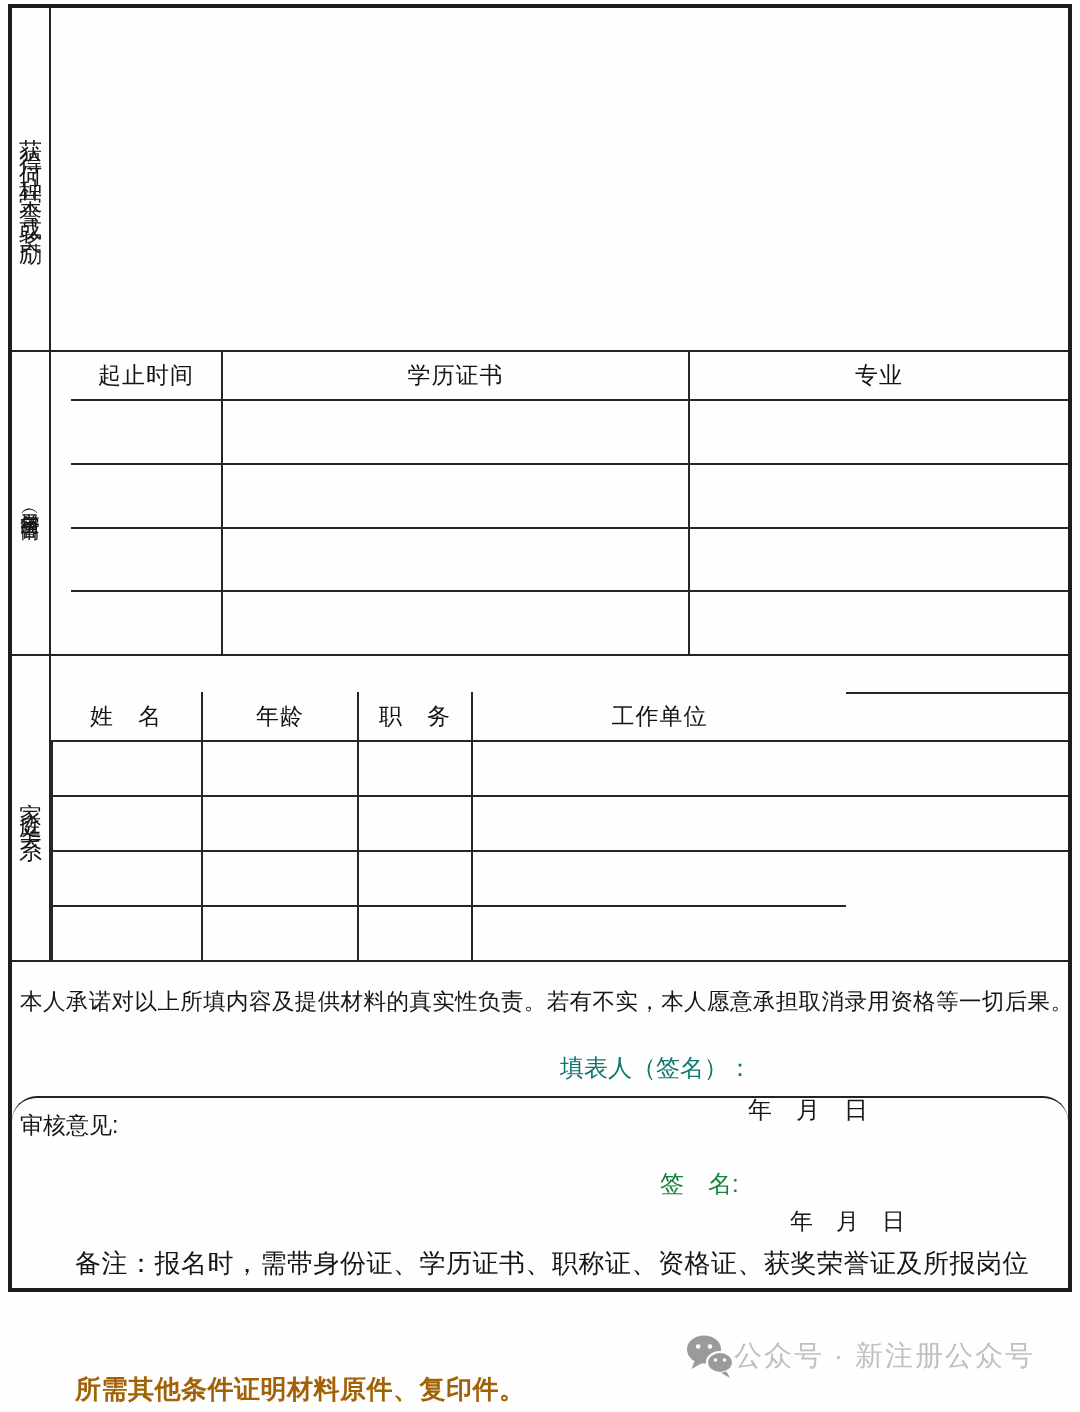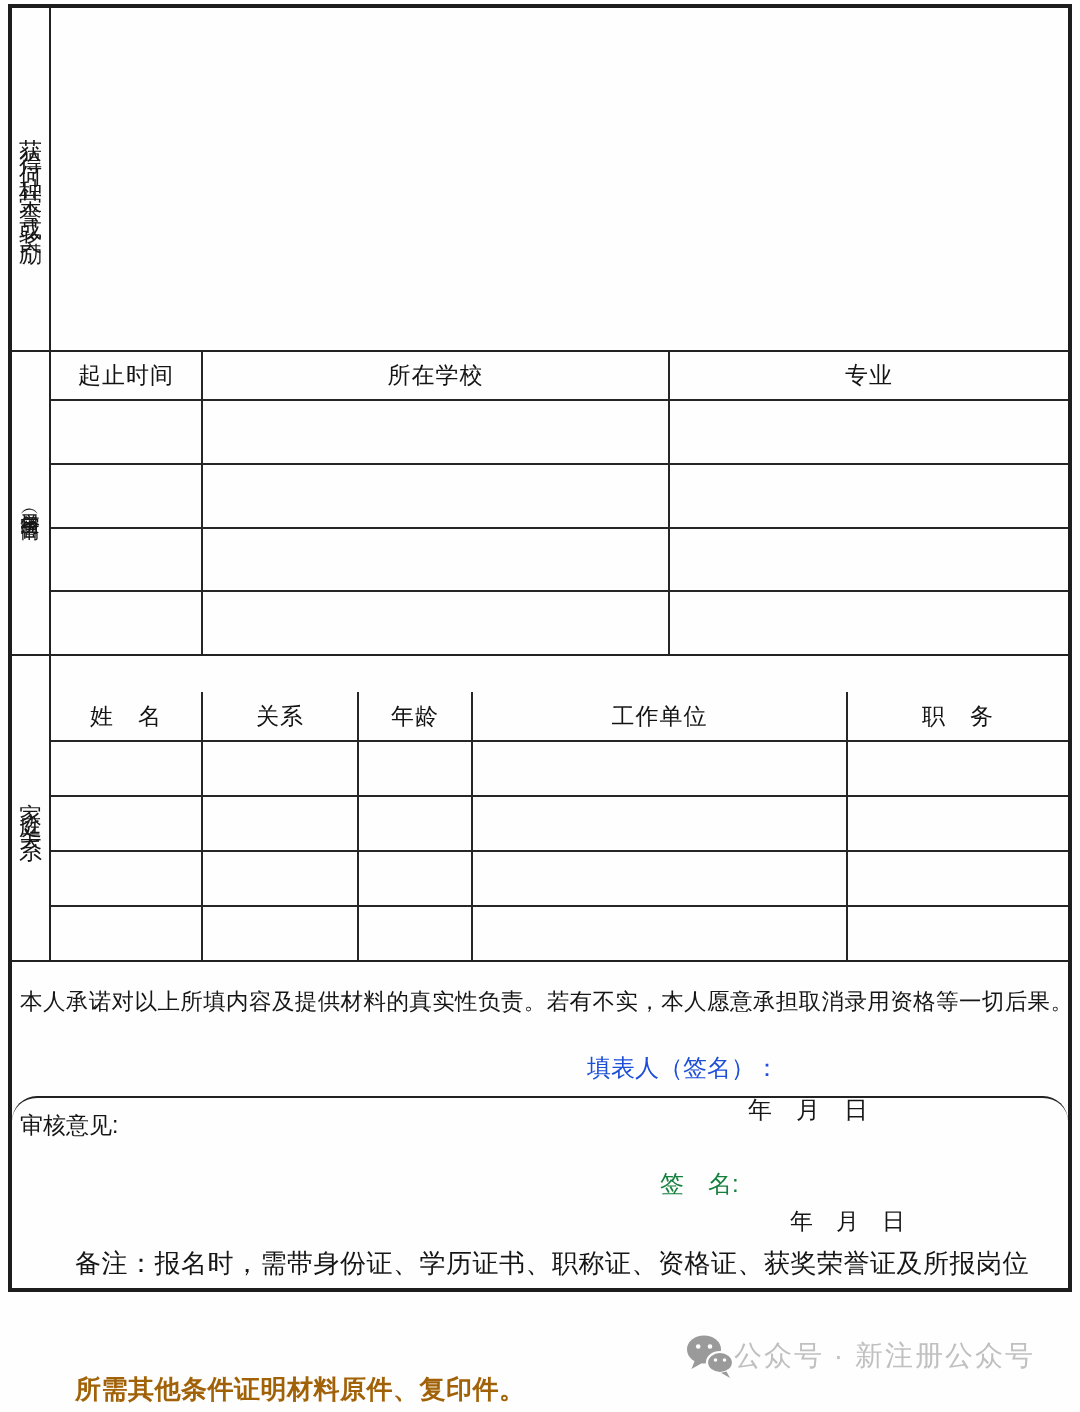--- a/index.html
+++ b/index.html
@@ -55,20 +55,21 @@
   .sec-commit  { height: 136px; position: relative; flex-direction: column; }
   .sec-review  { height: 172px; position: relative; flex-direction: column; border-radius: 25px; }
 
   .honors-body { flex: 1; }
 
   
   .grid { flex: 1; display: grid; }
   .edu-grid {
     grid-template-columns: 150px 467px 1fr;
     grid-template-rows: 47px repeat(4, 1fr);
+    margin-left: 20px;
   }
   .fam-grid {
     grid-template-columns: 150px 156px 114px 375px 1fr;
     grid-template-rows: 48px repeat(4, 1fr);
     margin-top: 36px;
   }
   .cell {
     display: flex; align-items: center; justify-content: center;
   }
   .cell.bl { border-left: 2px solid #262626; }
@@ -77,22 +78,22 @@
 
   
   .commit-text {
     padding: 24px 10px 0 8px;
     font-size: 22.5px;
     letter-spacing: 0.4px;
     white-space: nowrap;
     color: #161616;
   }
   .signer-line {
-    position: absolute; left: 575px; top: 90px;
-    font-size: 24px; color: #1d4ed8; white-space: pre;
+    position: absolute; left: 548px; top: 90px;
+    font-size: 24px; color: #0f766e; white-space: pre;
   }
   .commit-date {
     position: absolute; left: 736px; top: 132px;
     font-size: 24px; color: #161616; white-space: pre;
   }
 
   
   .review-label {
     padding: 12px 0 0 8px;
     font-size: 23px; color: #161616;
@@ -148,21 +149,21 @@
     <div class="section sec-edu">
       <div class="vlabel">
         <div class="vtext edu">学习经历（含高中）</div>
       </div>
       <div class="grid edu-grid">
 
         <div class="cell">
             <span class="hdr">起止时间</span>
           </div>
         <div class="cell bl">
-            <span class="hdr">所在学校</span>
+            <span class="hdr">学历证书</span>
           </div>
         <div class="cell bl">
             <span class="hdr">专业</span>
           </div>
 
         <div class="cell bt"></div>
         <div class="cell bt bl"></div>
         <div class="cell bt bl"></div>
 
         <div class="cell bt"></div>
@@ -182,30 +183,27 @@
     <div class="section sec-family">
       <div class="vlabel">
         <div class="vtext family">家庭关系</div>
       </div>
       <div class="grid fam-grid">
 
         <div class="cell">
             <span class="hdr">姓　名</span>
           </div>
         <div class="cell bl">
-            <span class="hdr">关系</span>
-          </div>
-        <div class="cell bl">
             <span class="hdr">年龄</span>
           </div>
         <div class="cell bl">
+            <span class="hdr">职　务</span>
+          </div>
+        <div class="cell bl">
             <span class="hdr">工作单位</span>
-          </div>
-        <div class="cell bl">
-            <span class="hdr">职　务</span>
           </div>
 
         <div class="cell bt"></div>
         <div class="cell bt bl"></div>
         <div class="cell bt bl"></div>
         <div class="cell bt bl"></div>
         <div class="cell bt bl"></div>
 
         <div class="cell bt"></div>
         <div class="cell bt bl"></div>

